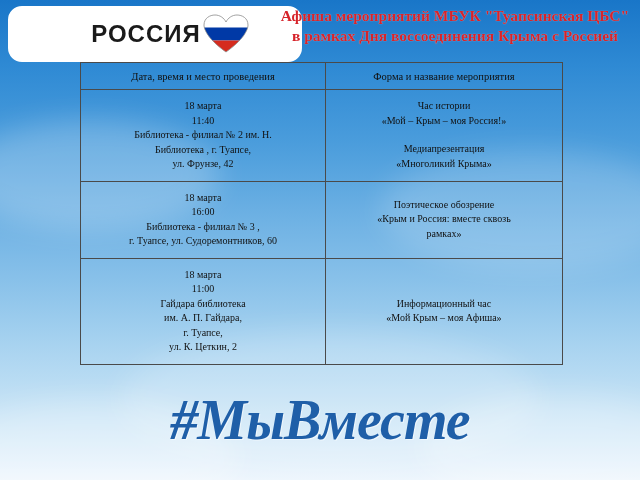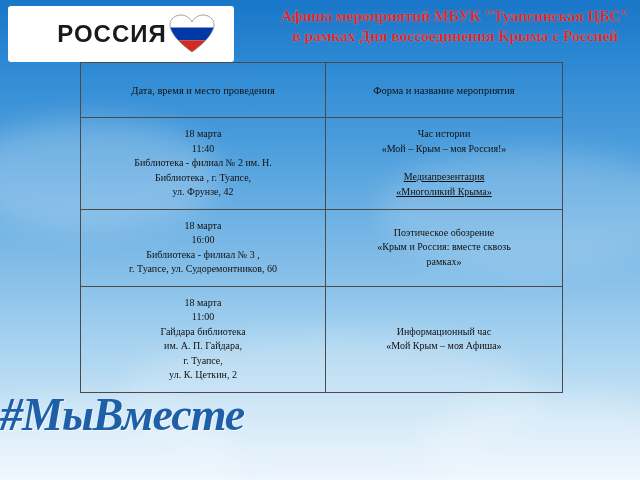--- a/index.html
+++ b/index.html
@@ -41,25 +41,25 @@
   .c2 { left: 380px; top: 150px; width: 300px; height: 120px; background: rgba(255,255,255,0.16); }
   .c3 { left: 120px; top: 330px; width: 420px; height: 140px; background: rgba(255,255,255,0.18); }
   .c4 { left: -60px; top: 400px; width: 300px; height: 120px; background: rgba(255,255,255,0.25); }
   .c5 { left: 420px; top: 395px; width: 280px; height: 110px; background: rgba(255,255,255,0.25); }
 
   
   .logo {
     position: absolute;
     left: 8px;
     top: 6px;
-    width: 226px;
+    width: 294px;
     height: 56px;
     background: #ffffff;
     border: 2px solid #ffffff;
-    border-radius: 3px;
+    border-radius: 14px;
     display: flex;
     align-items: center;
     justify-content: center;
     box-sizing: border-box;
     padding-left: 32px;
   }
   .logo-text {
     font-family: "Liberation Sans", sans-serif;
     font-weight: bold;
     font-size: 24px;
@@ -111,42 +111,42 @@
     border: 1px solid #4a4a4a;
     text-align: center;
     vertical-align: middle;
     font-family: "Liberation Serif", serif;
     color: #111111;
   }
   table.schedule th {
     font-size: 10.5px;
     font-weight: normal;
     height: 22px;
-    padding: 16px 4px;
+    padding: 2px 4px;
   }
   table.schedule td {
     font-size: 10px;
     line-height: 1.45;
     padding: 9px 6px;
   }
   .col-a { width: 245px; }
   .col-b { width: 237px; }
-  .ev-block + .ev-block { margin-top: 14px; text-decoration: underline; }
+  .ev-block + .ev-block { margin-top: 14px; }
 
   
   .hashtag {
     position: absolute;
     left: 0;
     top: 392px;
     width: 640px;
-    text-align: left;
+    text-align: center;
     font-family: "Liberation Serif", serif;
     font-style: italic;
     font-weight: bold;
-    font-size: 46px;
+    font-size: 56px;
     line-height: 1;
     color: #1f5fa8;
     letter-spacing: -1px;
     text-shadow: 1px 1px 0 rgba(255,255,255,0.55);
   }
 </style>
 </head>
 <body>
 
 <div class="poster">

